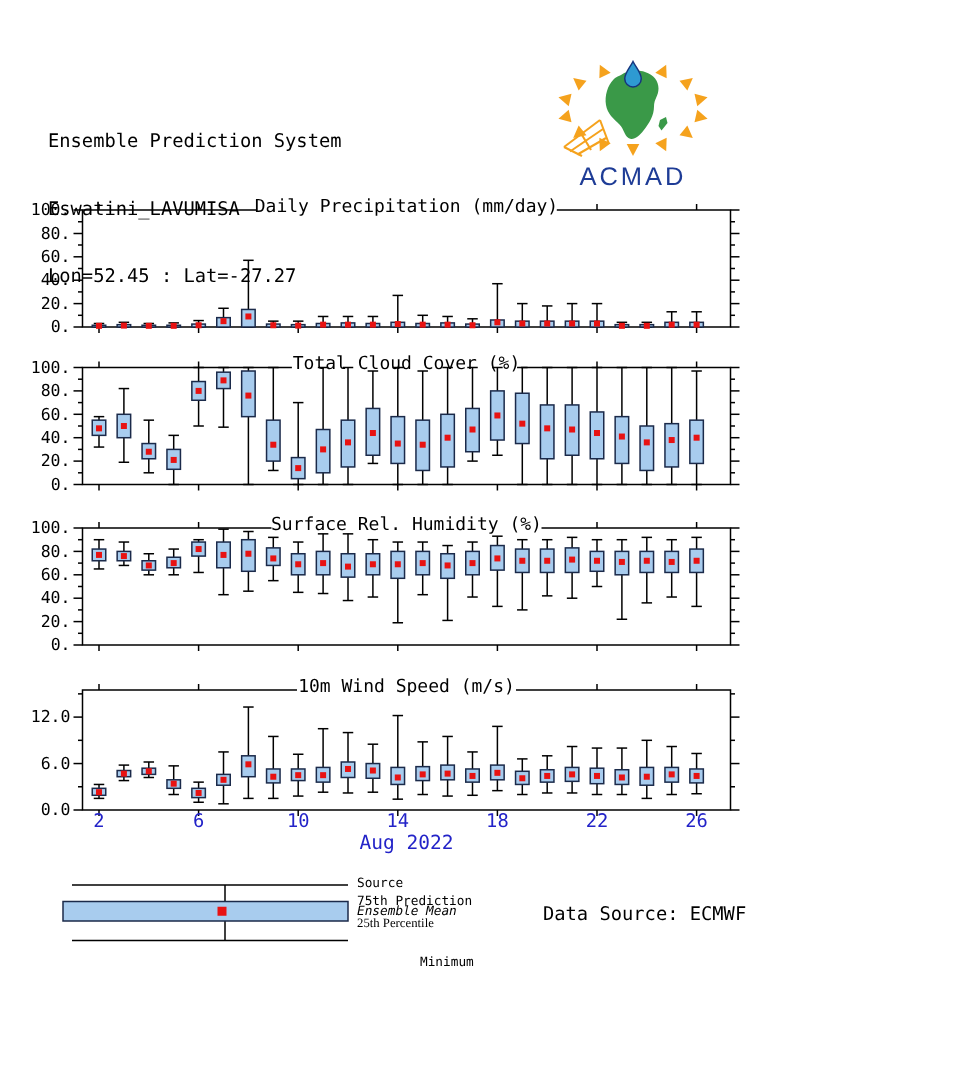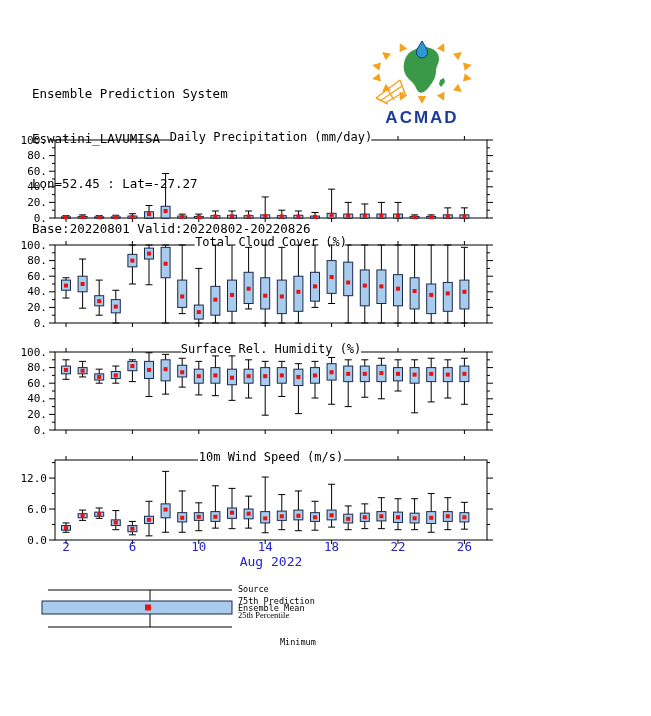--- a/index.html
+++ b/index.html
@@ -1,39 +1,38 @@
 <!DOCTYPE html>
 <html><head>
 <meta charset="utf-8">
 <style>
   html,body{margin:0;padding:0;background:#fff;}
   .page{position:relative;width:651px;height:660px;background:#ffffff;overflow:hidden;
         font-family:"DejaVu Sans Mono",monospace;color:#000;}
   .header{position:absolute;left:32px;top:56px;font-size:12.5px;line-height:15px;white-space:pre;}
   .logo{position:absolute;left:366px;top:40px;width:112px;text-align:center;}
-  .logo-text{font-family:"Liberation Sans",sans-serif;font-weight:bold;font-size:17px;
+  .logo-text{font-family:"Liberation Sans",sans-serif;font-weight:normal;font-size:17px;
              letter-spacing:2px;color:#1e3c96;margin-top:-2px;}
   svg text{font-family:"DejaVu Sans Mono",monospace;}
   .chart-svg{position:absolute;left:0;top:128px;}
   .legend-glyph{position:absolute;left:30px;top:583px;}
   .legend-labels{position:absolute;left:238px;top:584px;width:130px;font-size:8.5px;line-height:9px;}
   .legend-labels div{position:absolute;left:0;white-space:nowrap;}
-  .lg0{top:1px;} .lg1{top:13px;} .lg2{top:20px;} .lg3{top:27px;font-family:Liberation Serif, serif;} .lg4{top:54px;padding-left:42px;}
+  .lg0{top:1px;} .lg1{top:13px;} .lg2{top:20px;font-style:italic;} .lg3{top:27px;font-family:Liberation Serif, serif;} .lg4{top:54px;padding-left:42px;}
   .datasource{position:absolute;left:362px;top:601px;font-size:12.5px;}
 </style>
 </head>
 <body>
 
 <div class="page">
 
   <div class="header">
     <div>Ensemble Prediction System</div>
     <div>Eswatini_LAVUMISA</div>
     <div>Lon=52.45 : Lat=-27.27</div>
-    <div>Base:20220801 Valid:20220802-20220826</div>
   </div>
 
   <div class="logo">
     <svg width="112" height="66" viewBox="0 0 112 66">
       <g id="logo-rays">
           <polygon points="0,-5 4.2,3 -4.2,3" transform="translate(75.95865199940769,7.673840566634688) rotate(25.714285714285722)" fill="#f5a21d"></polygon>
           <polygon points="0,-5 4.2,3 -4.2,3" transform="translate(91.96424819352937,15.165775349814197) rotate(51.42857142857143)" fill="#f5a21d"></polygon>
           <polygon points="0,-5 4.2,3 -4.2,3" transform="translate(100.84668396036389,25.99193478317951) rotate(77.14285714285714)" fill="#f5a21d"></polygon>
           <polygon points="0,-5 4.2,3 -4.2,3" transform="translate(100.84668396036389,38.00806521682049) rotate(102.85714285714286)" fill="#f5a21d"></polygon>
           <polygon points="0,-5 4.2,3 -4.2,3" transform="translate(91.96424819352936,48.83422465018581) rotate(128.57142857142858)" fill="#f5a21d"></polygon>
@@ -956,14 +955,15 @@
   </svg>
 
   <div class="legend-labels">
     <div class="lg0">Source</div>
     <div class="lg1">75th Prediction</div>
     <div class="lg2">Ensemble Mean</div>
     <div class="lg3">25th Percentile</div>
     <div class="lg4">Minimum</div>
   </div>
 
+  <div class="datasource">Data Source: ECMWF</div>
 
 </div>
 
 </body></html>

